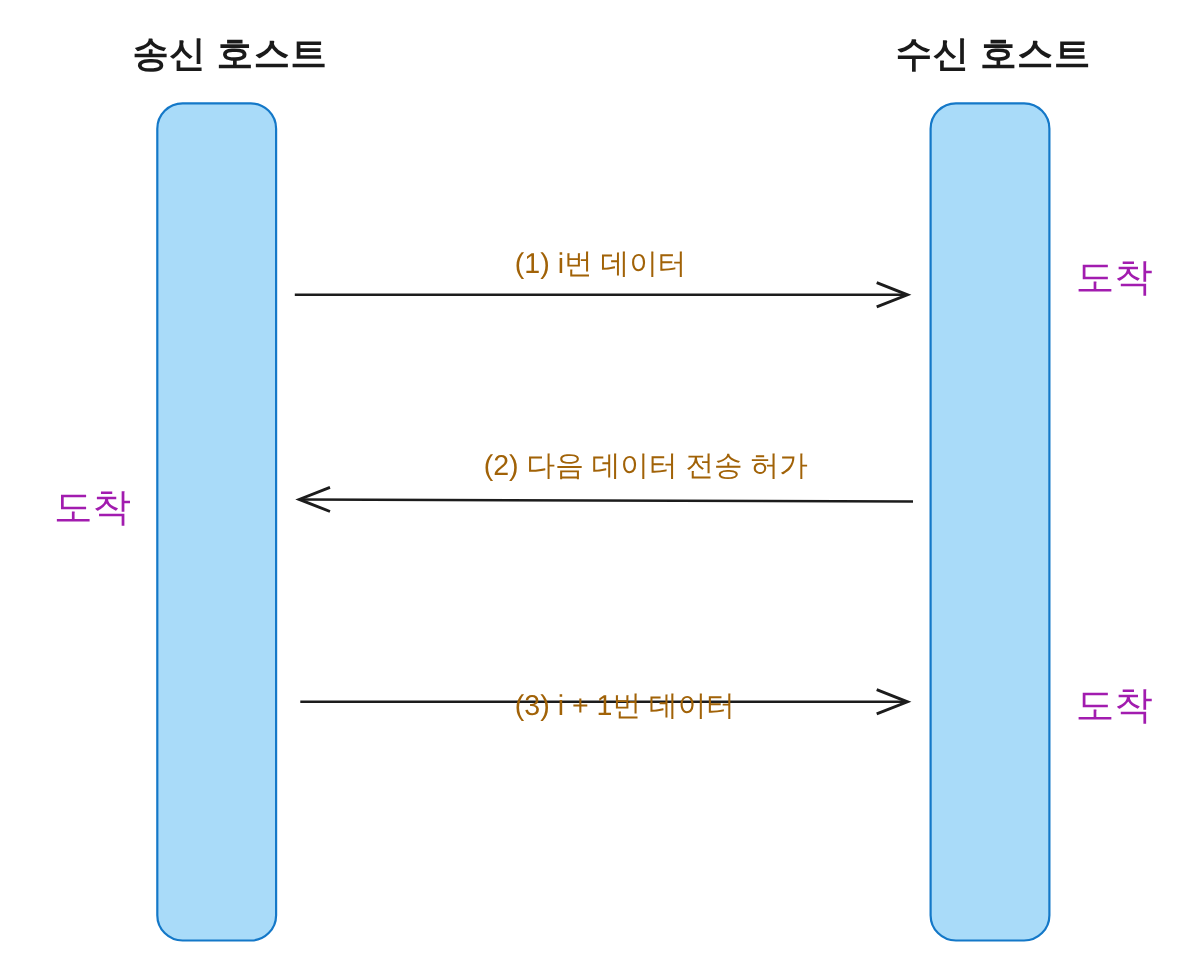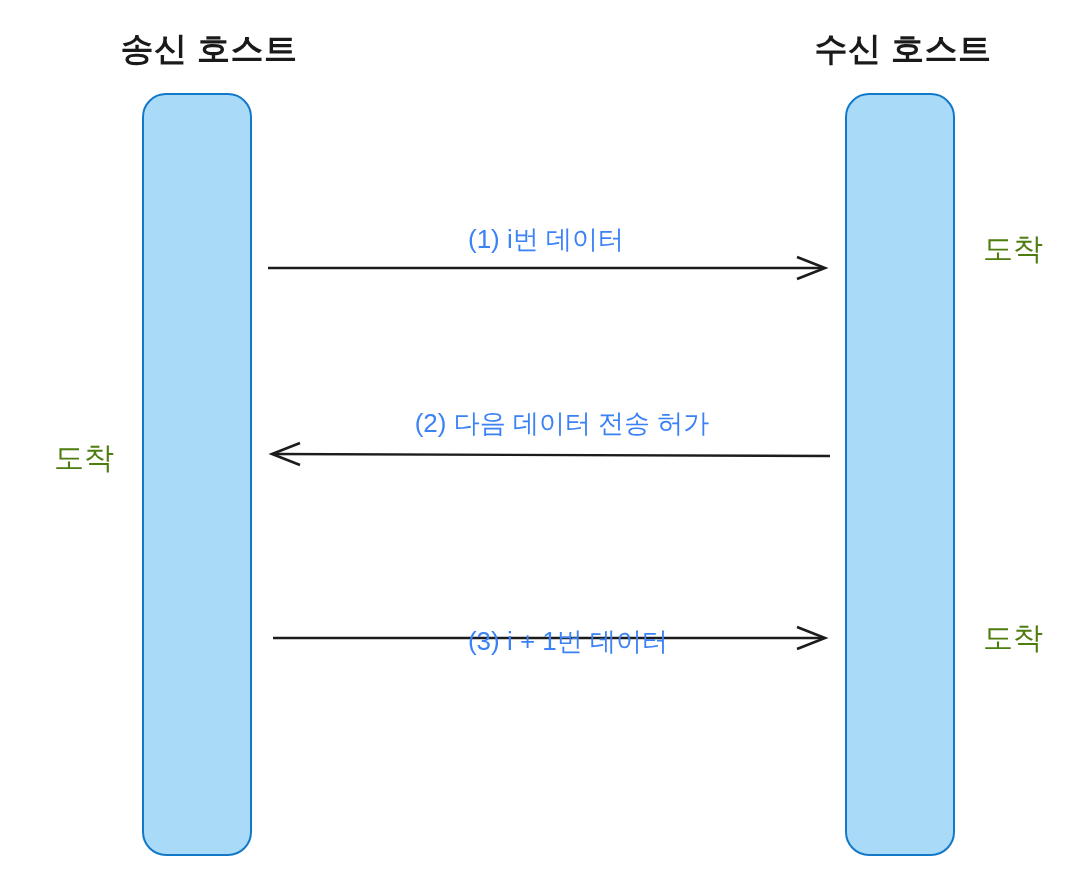--- a/index.html
+++ b/index.html
@@ -51,29 +51,29 @@
   svg.arrows path {
     stroke: #1c1c1c;
     fill: none;
   }
   .msg-label {
     position: absolute;
     transform: translateX(-50%);
     font-size: 26px;
     font-weight: 500;
     white-space: nowrap;
-    color: #3b82f6;
+    color: #a16207;
   }
   .arrival-label {
     position: absolute;
     transform: translateX(-50%);
-    font-size: 30px;
+    font-size: 35px;
     font-weight: 500;
     white-space: nowrap;
-    color: #4d7c0f;
+    color: #a21caf;
   }
 </style>
 </head>
 <body>
 
 <div class="diagram">
 
   <div class="host-title left">송신 호스트</div>
 
   <div class="host-title right">수신 호스트</div>
@@ -95,21 +95,21 @@
     </g>
 
     <g>
       <path d="M273,638 H823" stroke-width="2.3"></path>
       <path d="M797,627 L825,638 L797,649" stroke-width="2.6"></path>
     </g>
   </svg>
 
   <div class="msg-label" style="left:546px; top:222px;">(1) i번 데이터</div>
 
-  <div class="msg-label" style="left:562px; top:406px;">(2) 다음 데이터 전송 허가</div>
+  <div class="msg-label" style="left:587px; top:406px;">(2) 다음 데이터 전송 허가</div>
 
   <div class="msg-label" style="left:568px; top:588px;margin-top:36px;">(3) i + 1번 데이터</div>
 
   <div class="arrival-label" style="left:1013px; top:229px;">도착</div>
 
   <div class="arrival-label" style="left:84px; top:438px;">도착</div>
 
   <div class="arrival-label" style="left:1013px; top:618px;">도착</div>
 
 </div>

